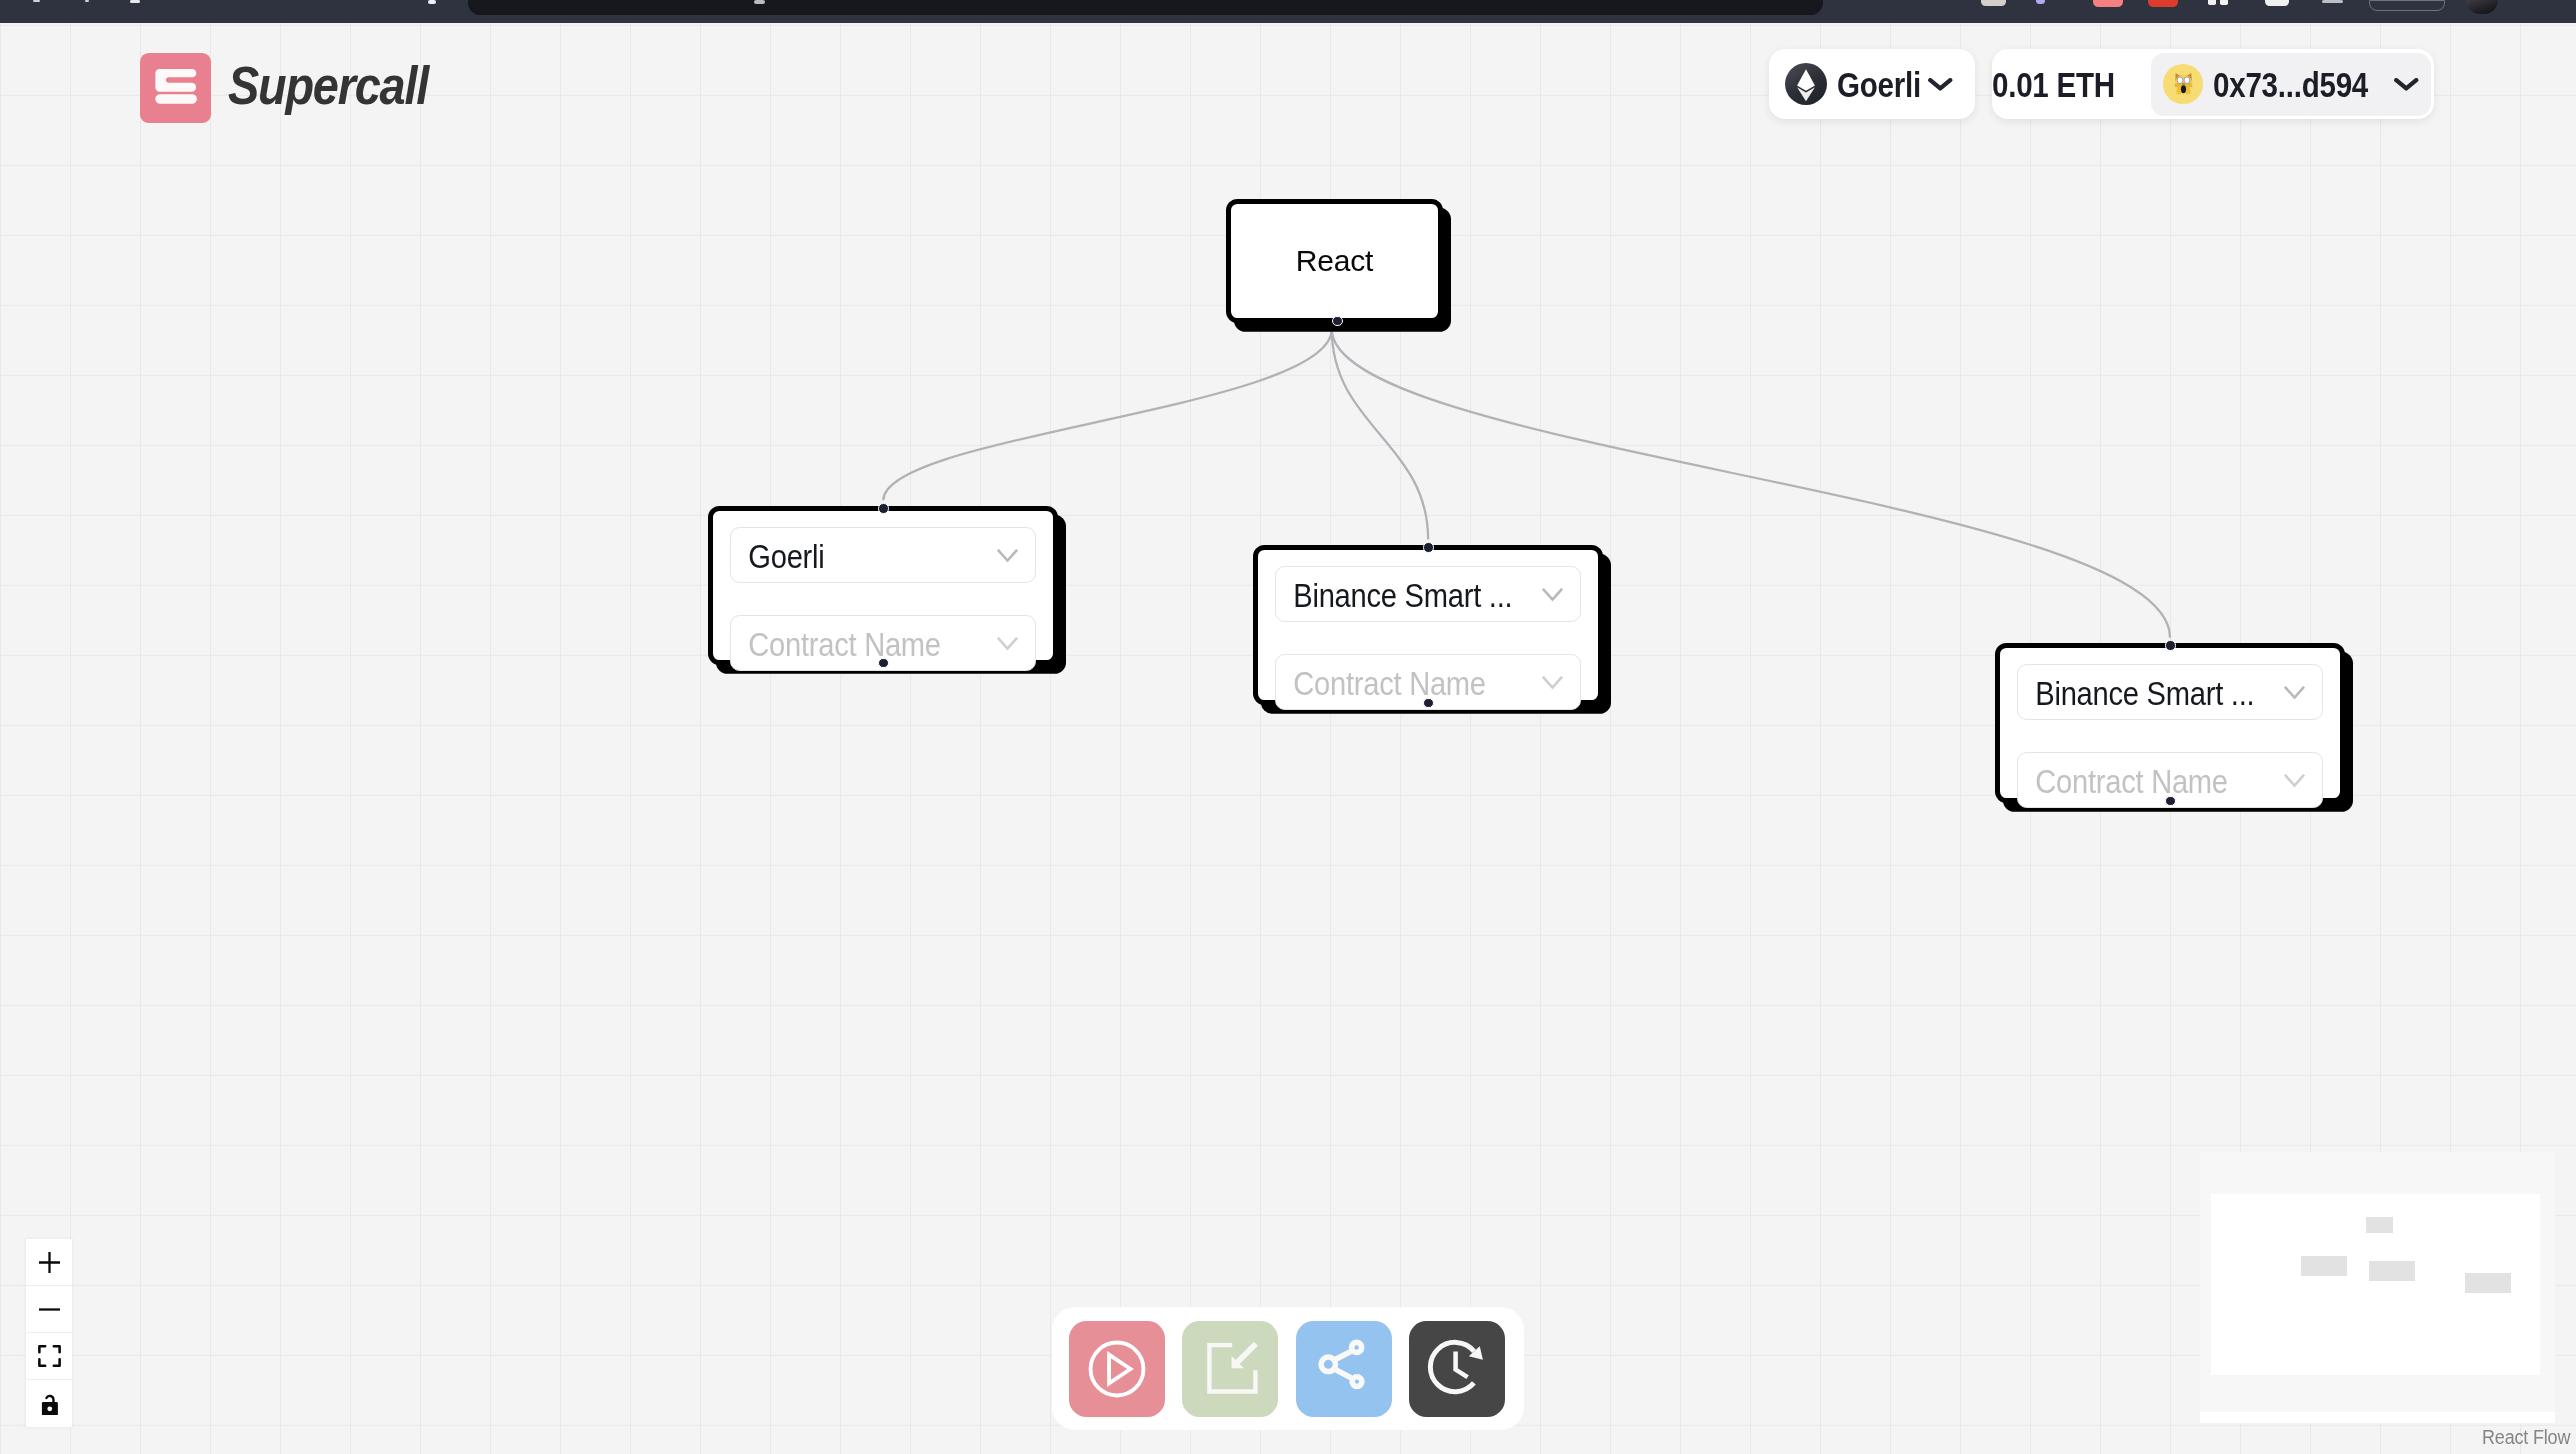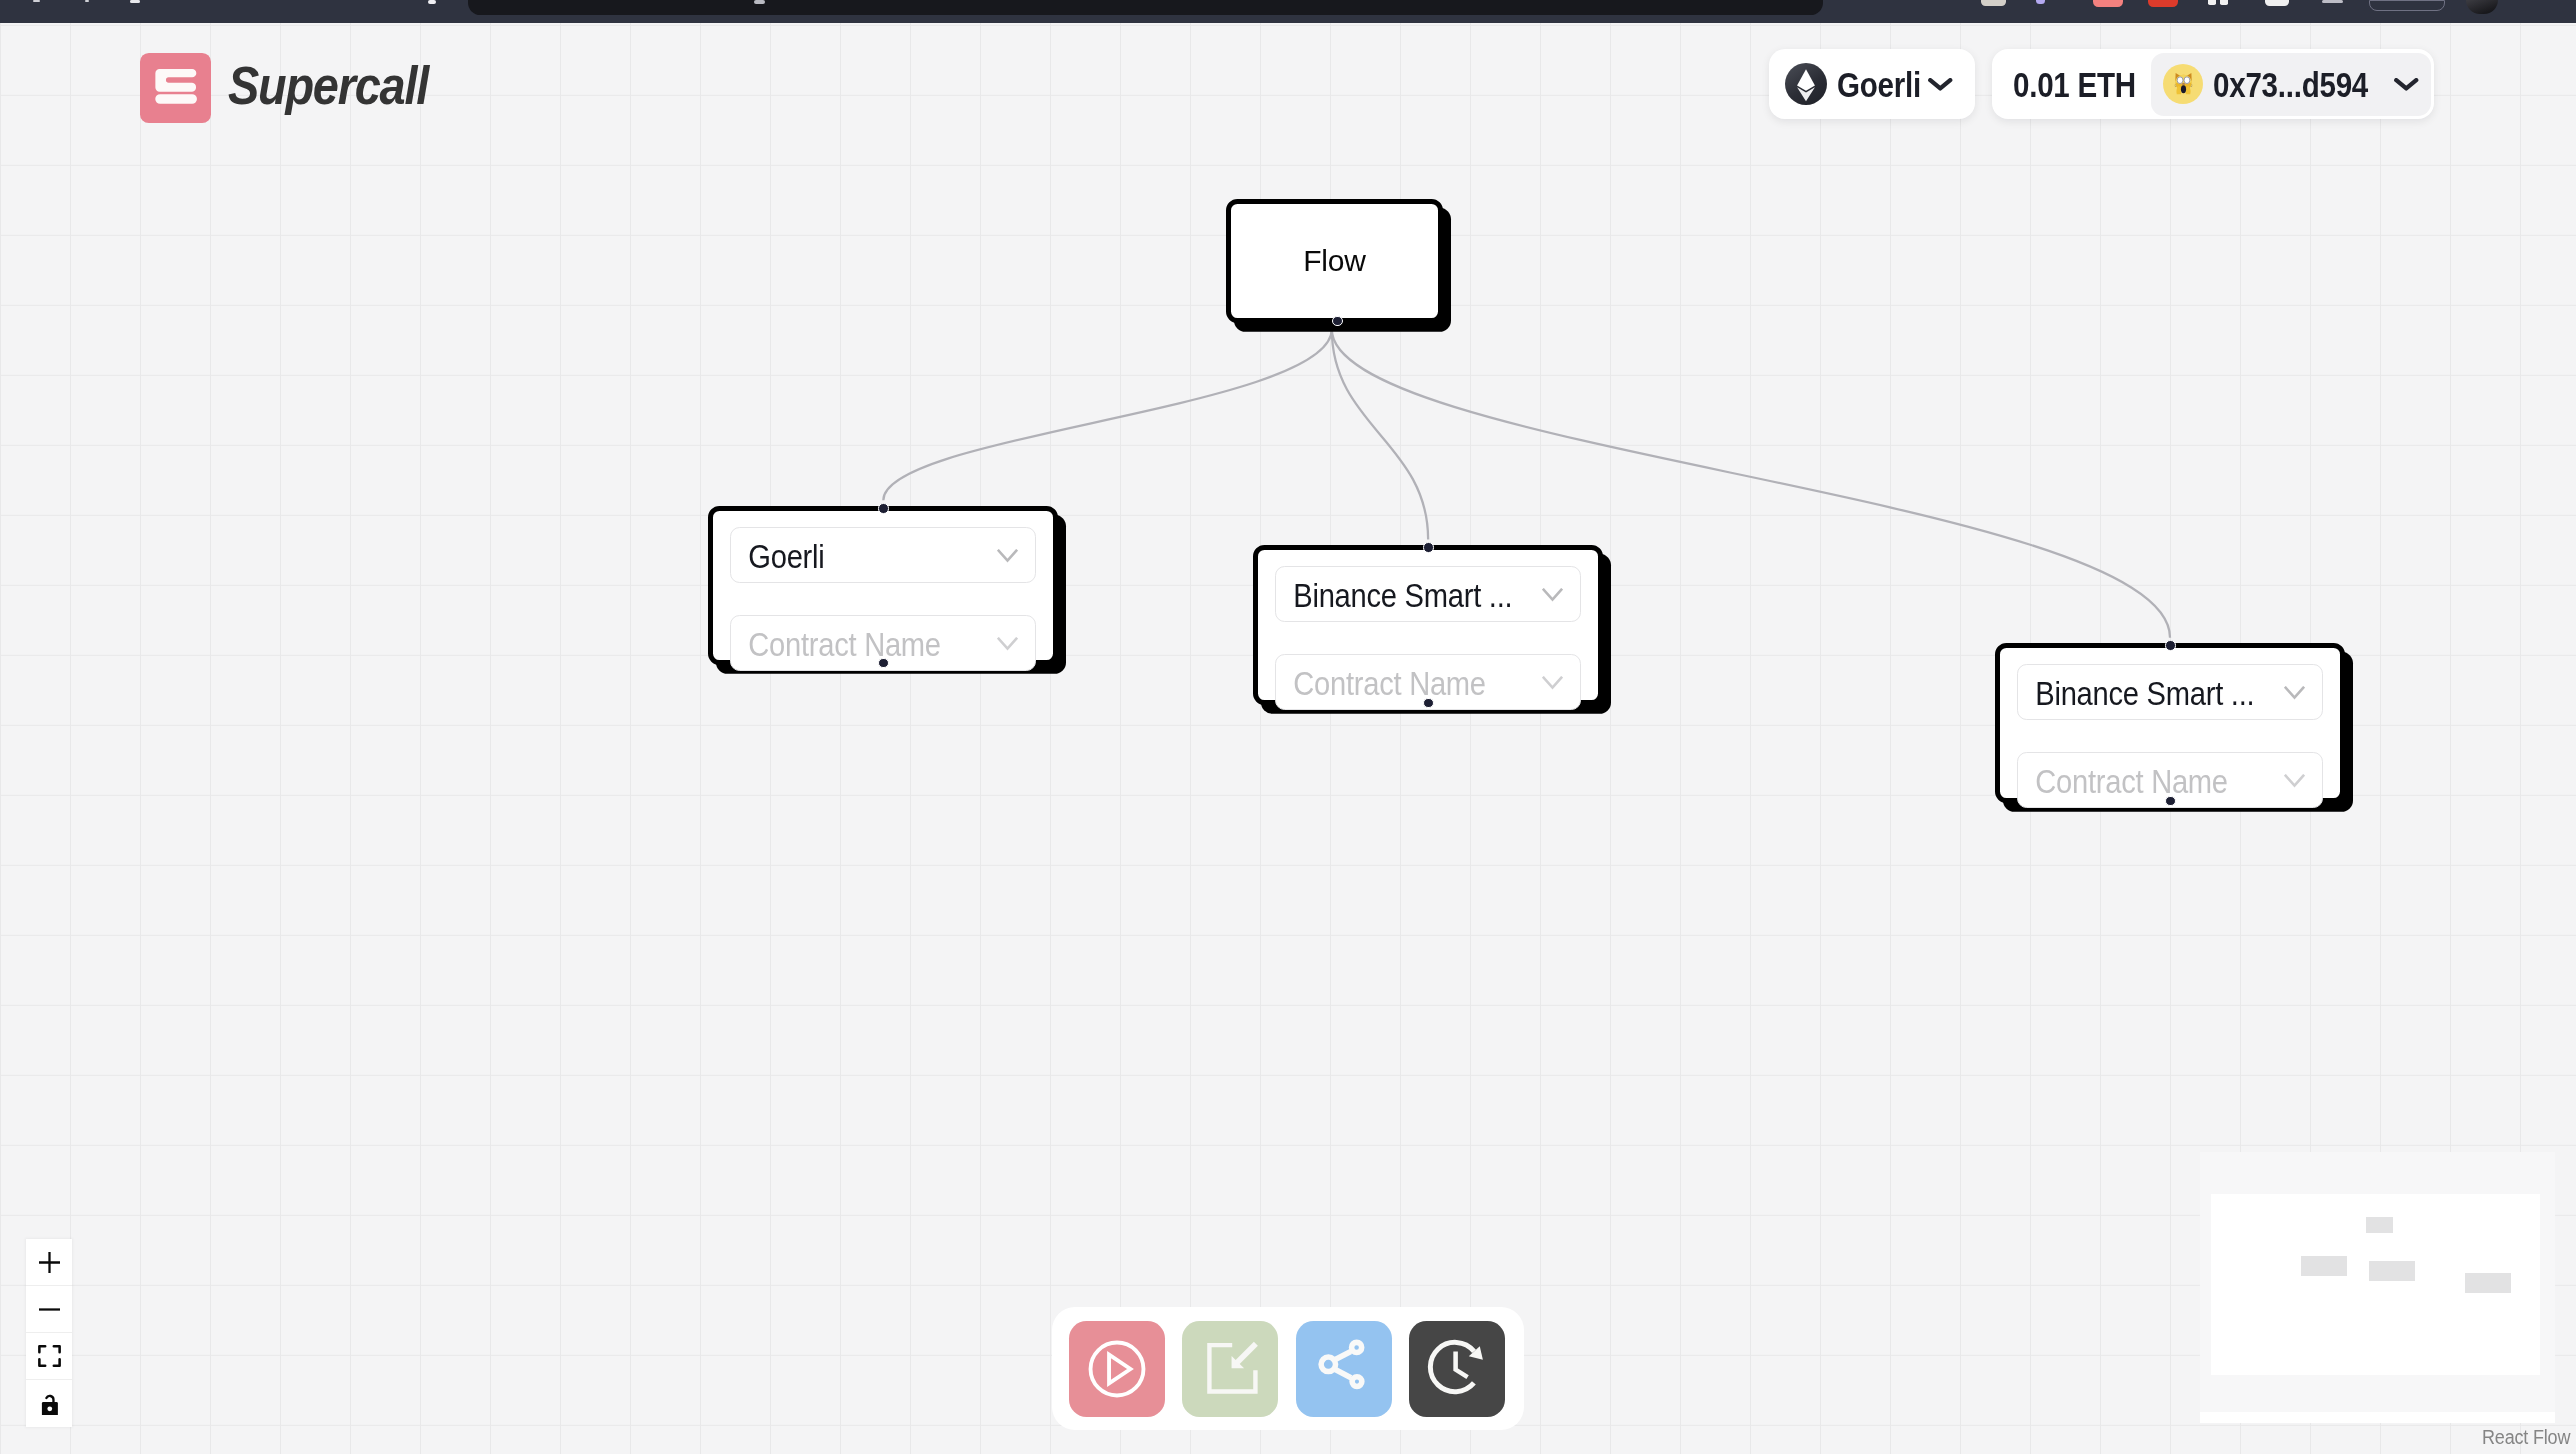--- a/index.html
+++ b/index.html
@@ -32,21 +32,21 @@
 
   .pill{position:absolute;background:#fff;border-radius:16px;display:flex;align-items:center;
     box-shadow:0 2.6px 8.8px rgba(16,18,30,.08);z-index:20;height:70px;top:49px}
   #network-pill{left:1769px;width:206px;padding-left:16px;position:absolute}
   #eth-badge{width:42px;height:42px;border-radius:50%;
     background:linear-gradient(145deg,#4b4e57 0%,#2b2d35 55%,#1f2128 100%);
     display:flex;align-items:center;justify-content:center;flex:none}
   #network-label{margin-left:9.6px;font-size:35px;font-weight:bold;color:#1c1e27;letter-spacing:-0.3px;display:inline-block;transform:translateY(0.9px) scaleX(.845);transform-origin:left center}
   #network-chev{position:absolute;left:159px;top:29px;display:flex}
 
-  #account-pill{left:1992px;width:442px;padding-left:21px}
+  #account-pill{left:1992px;width:442px;}
   #balance-label{font-size:35px;font-weight:bold;color:#1c1e27;letter-spacing:-0.3px;display:inline-block;transform:translateY(0.9px) scaleX(.845);transform-origin:left center}
   #account-chip{position:absolute;left:159px;top:3.5px;width:280px;height:63px;background:#f1f1f3;border-radius:13px;
     display:flex;align-items:center;padding-left:12.3px}
   #avatar{width:40px;height:40px;border-radius:50%;background:#f6dc73;display:flex;align-items:center;justify-content:center;flex:none;font-size:26px;line-height:1}
   #account-address{margin-left:9.6px;font-size:35px;font-weight:bold;color:#1c1e27;letter-spacing:-0.3px;display:inline-block;transform:translateY(0.9px) scaleX(.845);transform-origin:left center}
   #account-chev{position:absolute;right:12.3px;top:25.4px;display:flex}
 
   
   .node{position:absolute;background:#fff;border:5.3px solid #000;border-radius:11.4px;box-shadow:8px 8.8px 0 0 #000;z-index:10}
   #node-start{left:1226px;top:199px;width:217px;height:124px;display:flex;align-items:center;justify-content:center}
@@ -157,21 +157,21 @@
     <span id="account-address">0x73...d594</span>
     <span id="account-chev">
       <svg width="24.5" height="13" viewBox="0 0 28 15">
           <path d="M2.5 2.5 L14 12 L25.5 2.5" fill="none" stroke="#23252e" stroke-width="5" stroke-linecap="round" stroke-linejoin="round"></path>
         </svg>
     </span>
   </span>
 </div>
 
 <div class="node" id="node-start">
-  <span class="node-label">Flow</span>
+  <span class="node-label">React</span>
   <span class="handle" style="left:101px;bottom:-8px"></span>
 </div>
 
 <div class="node" id="node-1">
   <span class="handle" style="left:165px;top:-8px"></span>
   <div class="select">
     <span class="select-text">Goerli</span>
     <span class="select-chev">
       <svg width="21" height="14" viewBox="0 0 24 16">
           <path d="M2 2 L12 13.3 L22 2" fill="none" stroke="#b9b9bb" stroke-width="3" stroke-linecap="square"></path>

